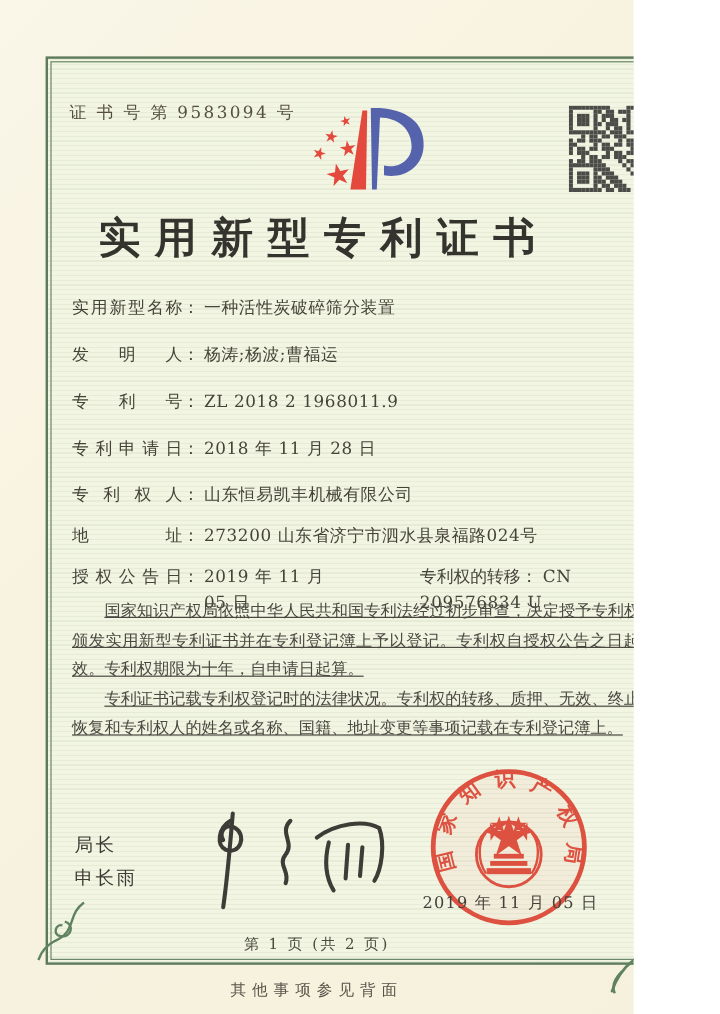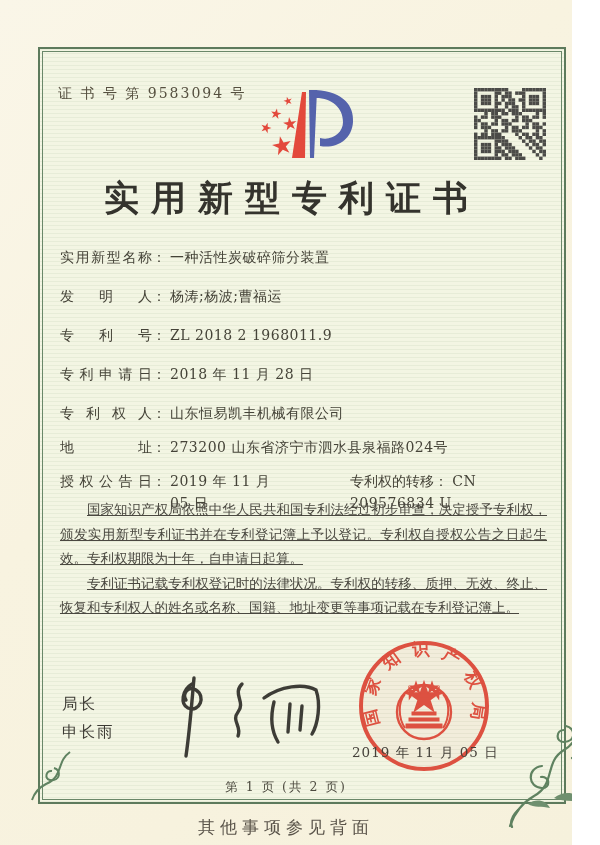--- a/index.html
+++ b/index.html
@@ -1,18 +1,18 @@
 <!DOCTYPE html>
 <html><head>
 <meta charset="utf-8">
 <style>
   * { margin:0; padding:0; box-sizing:border-box; }
   body { width:600px; height:845px; font-family:"DejaVu Serif","Liberation Serif",serif; }
   .page {
-    position:relative; width:572px; height:845px; overflow:hidden;
+    position:relative; width:528px; height:845px; overflow:hidden;
     background: linear-gradient(135deg,#faf6e8 0%,#f8f3e0 40%,#f6f1dc 100%);
   }
   .frame {
     position:absolute; left:38px; top:47px; width:528px; height:757px;
     border:2px solid #5d7a5c;
     background:
       repeating-linear-gradient(0deg, rgba(125,155,115,0.10) 0px, rgba(125,155,115,0.10) 1px, transparent 1px, transparent 4px),
       #f3f5e3;
   }
   .frame-inner { position:absolute; inset:2px; border:1px solid #6a8769; pointer-events:none; }
@@ -29,21 +29,21 @@
   .grant-pair2 { margin-left:58px; }
   .paras { left:60px; top:497px; width:487px; font-size:13.5px; line-height:1.82;
            color:#4a4840; text-align:justify;text-decoration:underline; }
   .paras p { text-indent:2em; }
   .director { left:62px; top:690px; font-size:15.5px; color:#3c3a33; line-height:28px; letter-spacing:2px; }
   .signature { left:158px; top:672px; width:170px; height:92px; }
   .seal { left:356px; top:638px; width:136px; height:136px; opacity:0.92; }
   .seal-date { left:352px; top:744px; font-size:13.5px; color:#45413a; letter-spacing:1px; z-index:5; }
   .page-num { left:0; right:0; top:779px; text-align:center; font-size:12.5px;
               letter-spacing:2px; color:#4c4a3f; }
-  .back-note { left:0; right:0; top:816px; text-align:center; font-size:17px;
+  .back-note { left:0; right:0; top:816px; text-align:center; font-size:13px;
                letter-spacing:5px; color:#5a544a; }
   .logo { left:236px; top:84px; width:128px; height:90px; }
   .qr { left:474px; top:88px; width:72px; height:72px; }
   .orn-br { left:502px; top:700px; width:96px; height:128px; z-index:4; }
   .orn-bl { left:28px; top:748px; width:48px; height:54px; z-index:4; }
 </style>
 </head>
 <body>
 
 <div class="page">

